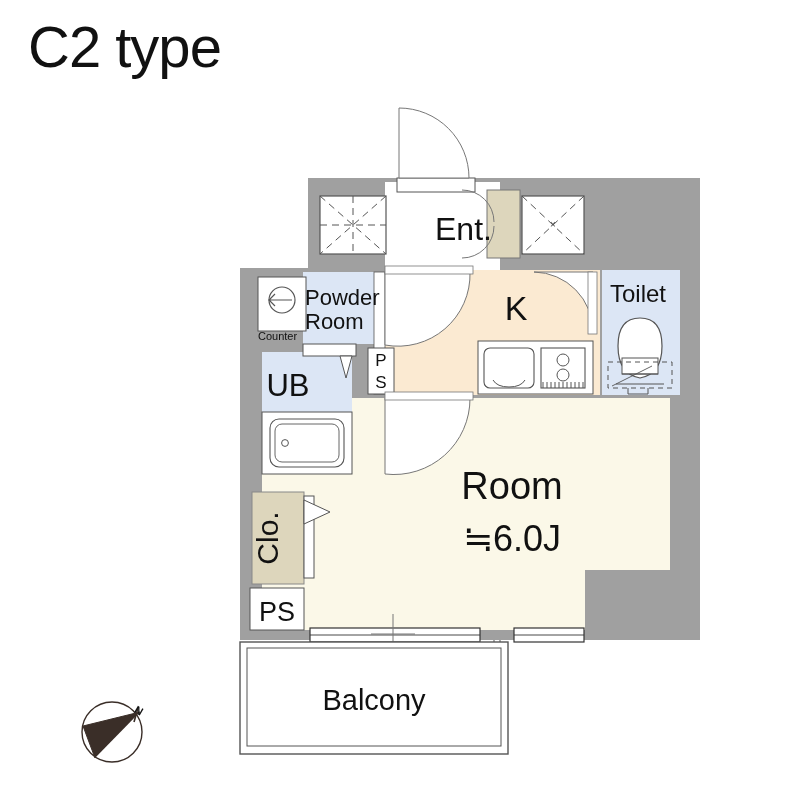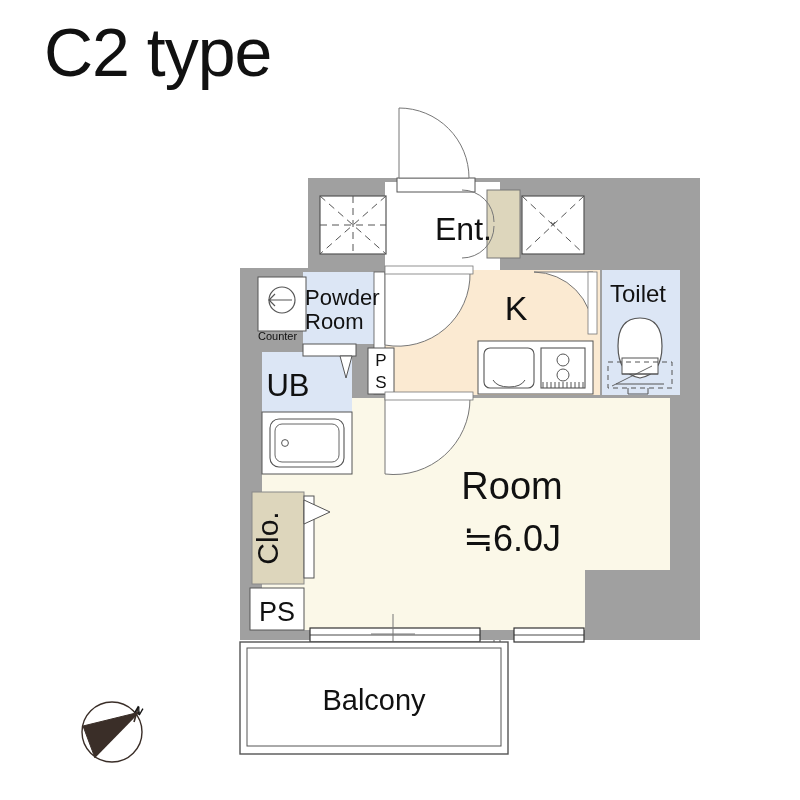--- a/index.html
+++ b/index.html
@@ -1,18 +1,18 @@
 <!DOCTYPE html>
 <html><head>
 <meta charset="utf-8">
 <style>
   html,body{margin:0;padding:0;background:#ffffff;}
   body{width:800px;height:800px;position:relative;overflow:hidden;
        font-family:"Liberation Sans","DejaVu Sans",sans-serif;color:#111;}
-  #plan-title{position:absolute;left:44px;top:18px;font-size:68px;line-height:1;
+  #plan-title{position:absolute;left:28px;top:18px;font-size:58px;line-height:1;
               font-weight:400;letter-spacing:-1px;color:#111;}
   #floorplan-svg{position:absolute;left:0;top:0;}
   .lbl{font-family:"Liberation Sans","DejaVu Sans",sans-serif;fill:#111;}
 </style>
 </head>
 <body>
 
 <div id="plan-title">C2 type</div>
 
 <svg id="floorplan-svg" width="800" height="800" viewBox="0 0 800 800">

